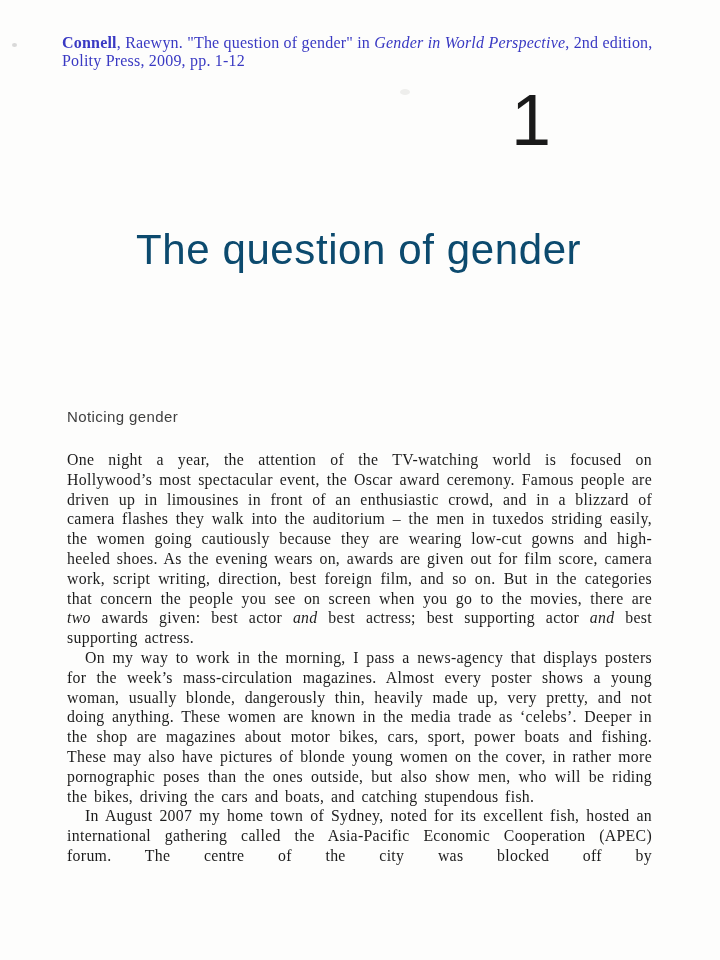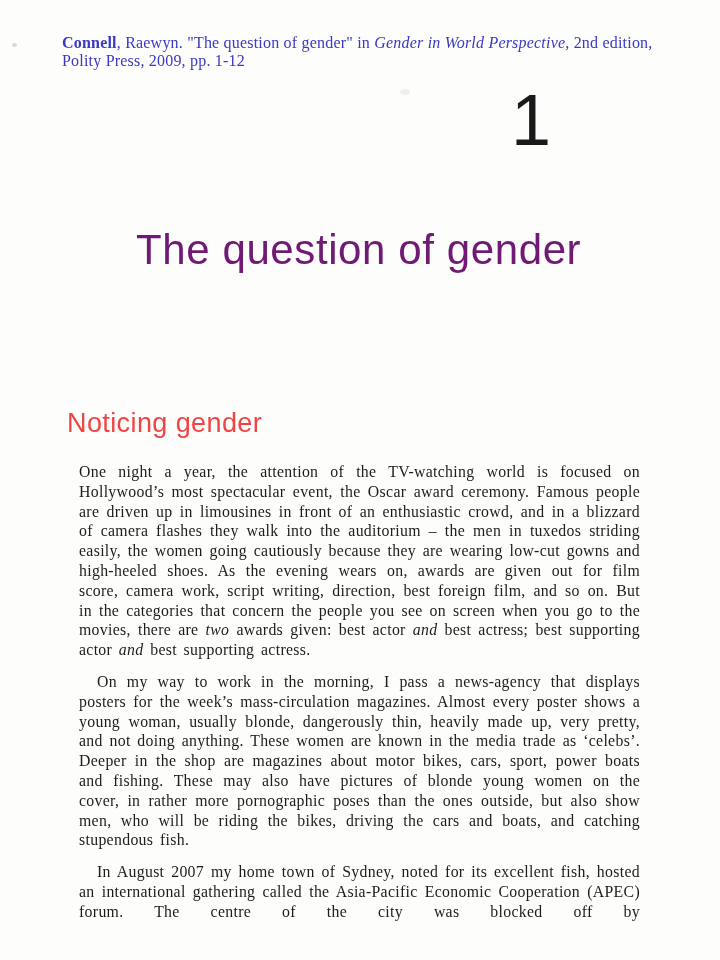--- a/index.html
+++ b/index.html
@@ -57,48 +57,48 @@
   }
   
   .chapter-title {
     position: absolute;
     left: 136px; top: 226px;
     margin: 0;
     font-family: "Liberation Sans", sans-serif;
     font-size: 42px;
     font-weight: 400;
     letter-spacing: 0.6px;
-    color: #701a75;
+    color: #0c4a6e;
     white-space: nowrap;
   }
   
   .section-heading {
     position: absolute;
     left: 67px; top: 408px;
     margin: 0;
     font-family: "Liberation Sans", sans-serif;
-    font-size: 27px;
+    font-size: 15px;
     font-weight: 400;
     letter-spacing: 0.4px;
-    color: #ef4444;
+    color: #404040;
   }
   
   .body-text {
     position: absolute;
     left: 67px; top: 450px;
     width: 585px;
     font-family: "Liberation Serif", serif;
     font-size: 15.8px;
     line-height: 19.8px;
     letter-spacing: 0.32px;
     word-spacing: 2.4px;
     text-align: justify;
     color: #1c1c1c;
   }
-  .body-text p { margin: 12px; }
+  .body-text p { margin: 0; }
   .body-text p.indent { text-indent: 18px; }
   .body-text p.cut-off { text-align-last: justify; }
   .body-text .italic { font-style: italic; }
 </style>
 </head>
 <body>
 
 <div class="page">
 
   <span class="speck1"></span>

